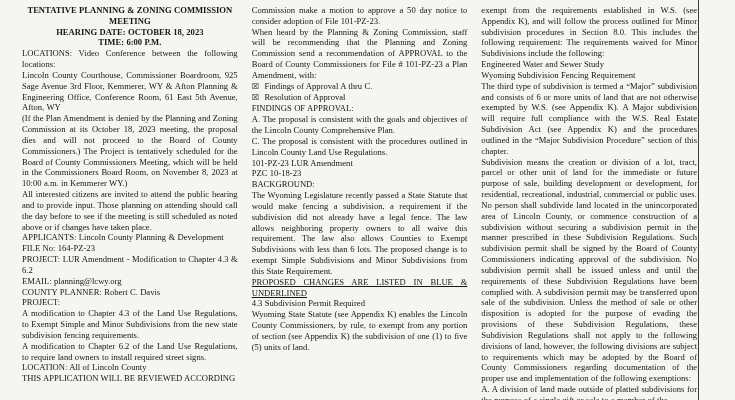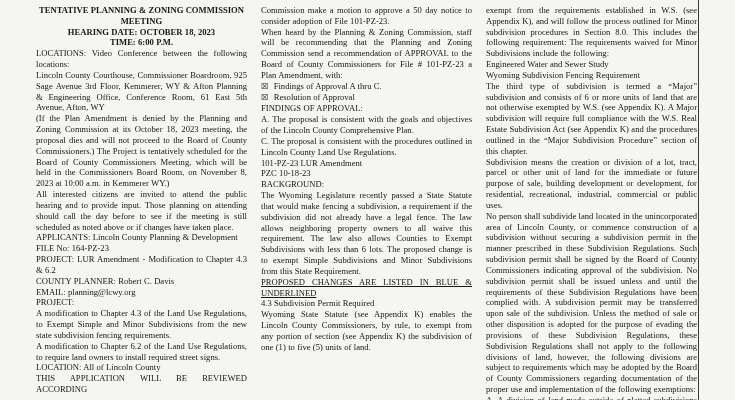--- a/index.html
+++ b/index.html
@@ -8,21 +8,21 @@
     background: #e9e9e7;
     font-family: "Liberation Serif", serif;
     color: #161616;
     overflow: hidden;
   }
   .page {
     position: relative;
     width: 735px;
     height: 400px;
     background: #f5f5f2;
-    padding: 5px 38px 0 36px;
+    padding: 5px 38px 0 22px;
     overflow: hidden;
   }
   .cols { display: flex; gap: 14px; }
   .col {
     flex: 1 1 0;
     font-size: 8.6px;
     line-height: 1.26;
     text-align: justify;
     word-spacing: 0.2px;
   }
@@ -49,22 +49,22 @@
         <p>HEARING DATE: OCTOBER 18, 2023</p>
         <p>TIME: 6:00 P.M.</p>
       </div>
       <p>LOCATIONS: Video Conference between the following locations:</p>
       <p>Lincoln County Courthouse, Commissioner Boardroom, 925 Sage Avenue 3rd Floor, Kemmerer, WY &amp; Afton Planning &amp; Engineering Office, Conference Room, 61 East 5th Avenue, Afton, WY</p>
       <p>(If the Plan Amendment is denied by the Planning and Zoning Commission at its October 18, 2023 meeting, the proposal dies and will not proceed to the Board of County Commissioners.) The Project is tentatively scheduled for the Board of County Commissioners Meeting, which will be held in the Commissioners Board Room, on November 8, 2023 at 10:00 a.m. in Kemmerer WY.)</p>
       <p>All interested citizens are invited to attend the public hearing and to provide input. Those planning on attending should call the day before to see if the meeting is still scheduled as noted above or if changes have taken place.</p>
       <p>APPLICANTS: Lincoln County Planning &amp; Development</p>
       <p>FILE No: 164-PZ-23</p>
       <p>PROJECT: LUR Amendment - Modification to Chapter 4.3 &amp; 6.2</p>
+      <p>EMAIL: planning@lcwy.org</p>
       <p>COUNTY PLANNER: Robert C. Davis</p>
-      <p>EMAIL: planning@lcwy.org</p>
       <p>PROJECT:</p>
       <p>A modification to Chapter 4.3 of the Land Use Regulations, to Exempt Simple and Minor Subdivisions from the new state subdivision fencing requirements.</p>
       <p>A modification to Chapter 6.2 of the Land Use Regulations, to require land owners to install required street signs.</p>
       <p>LOCATION: All of Lincoln County</p>
       <p>THIS APPLICATION WILL BE REVIEWED ACCORDING</p>
     </div>
 
     <div class="col">
       <p>Commission make a motion to approve a 50 day notice to consider adoption of File 101-PZ-23.</p>
       <p>When heard by the Planning &amp; Zoning Commission, staff will be recommending that the Planning and Zoning Commission send a recommendation of APPROVAL to the Board of County Commissioners for File # 101-PZ-23 a Plan Amendment, with:</p>

